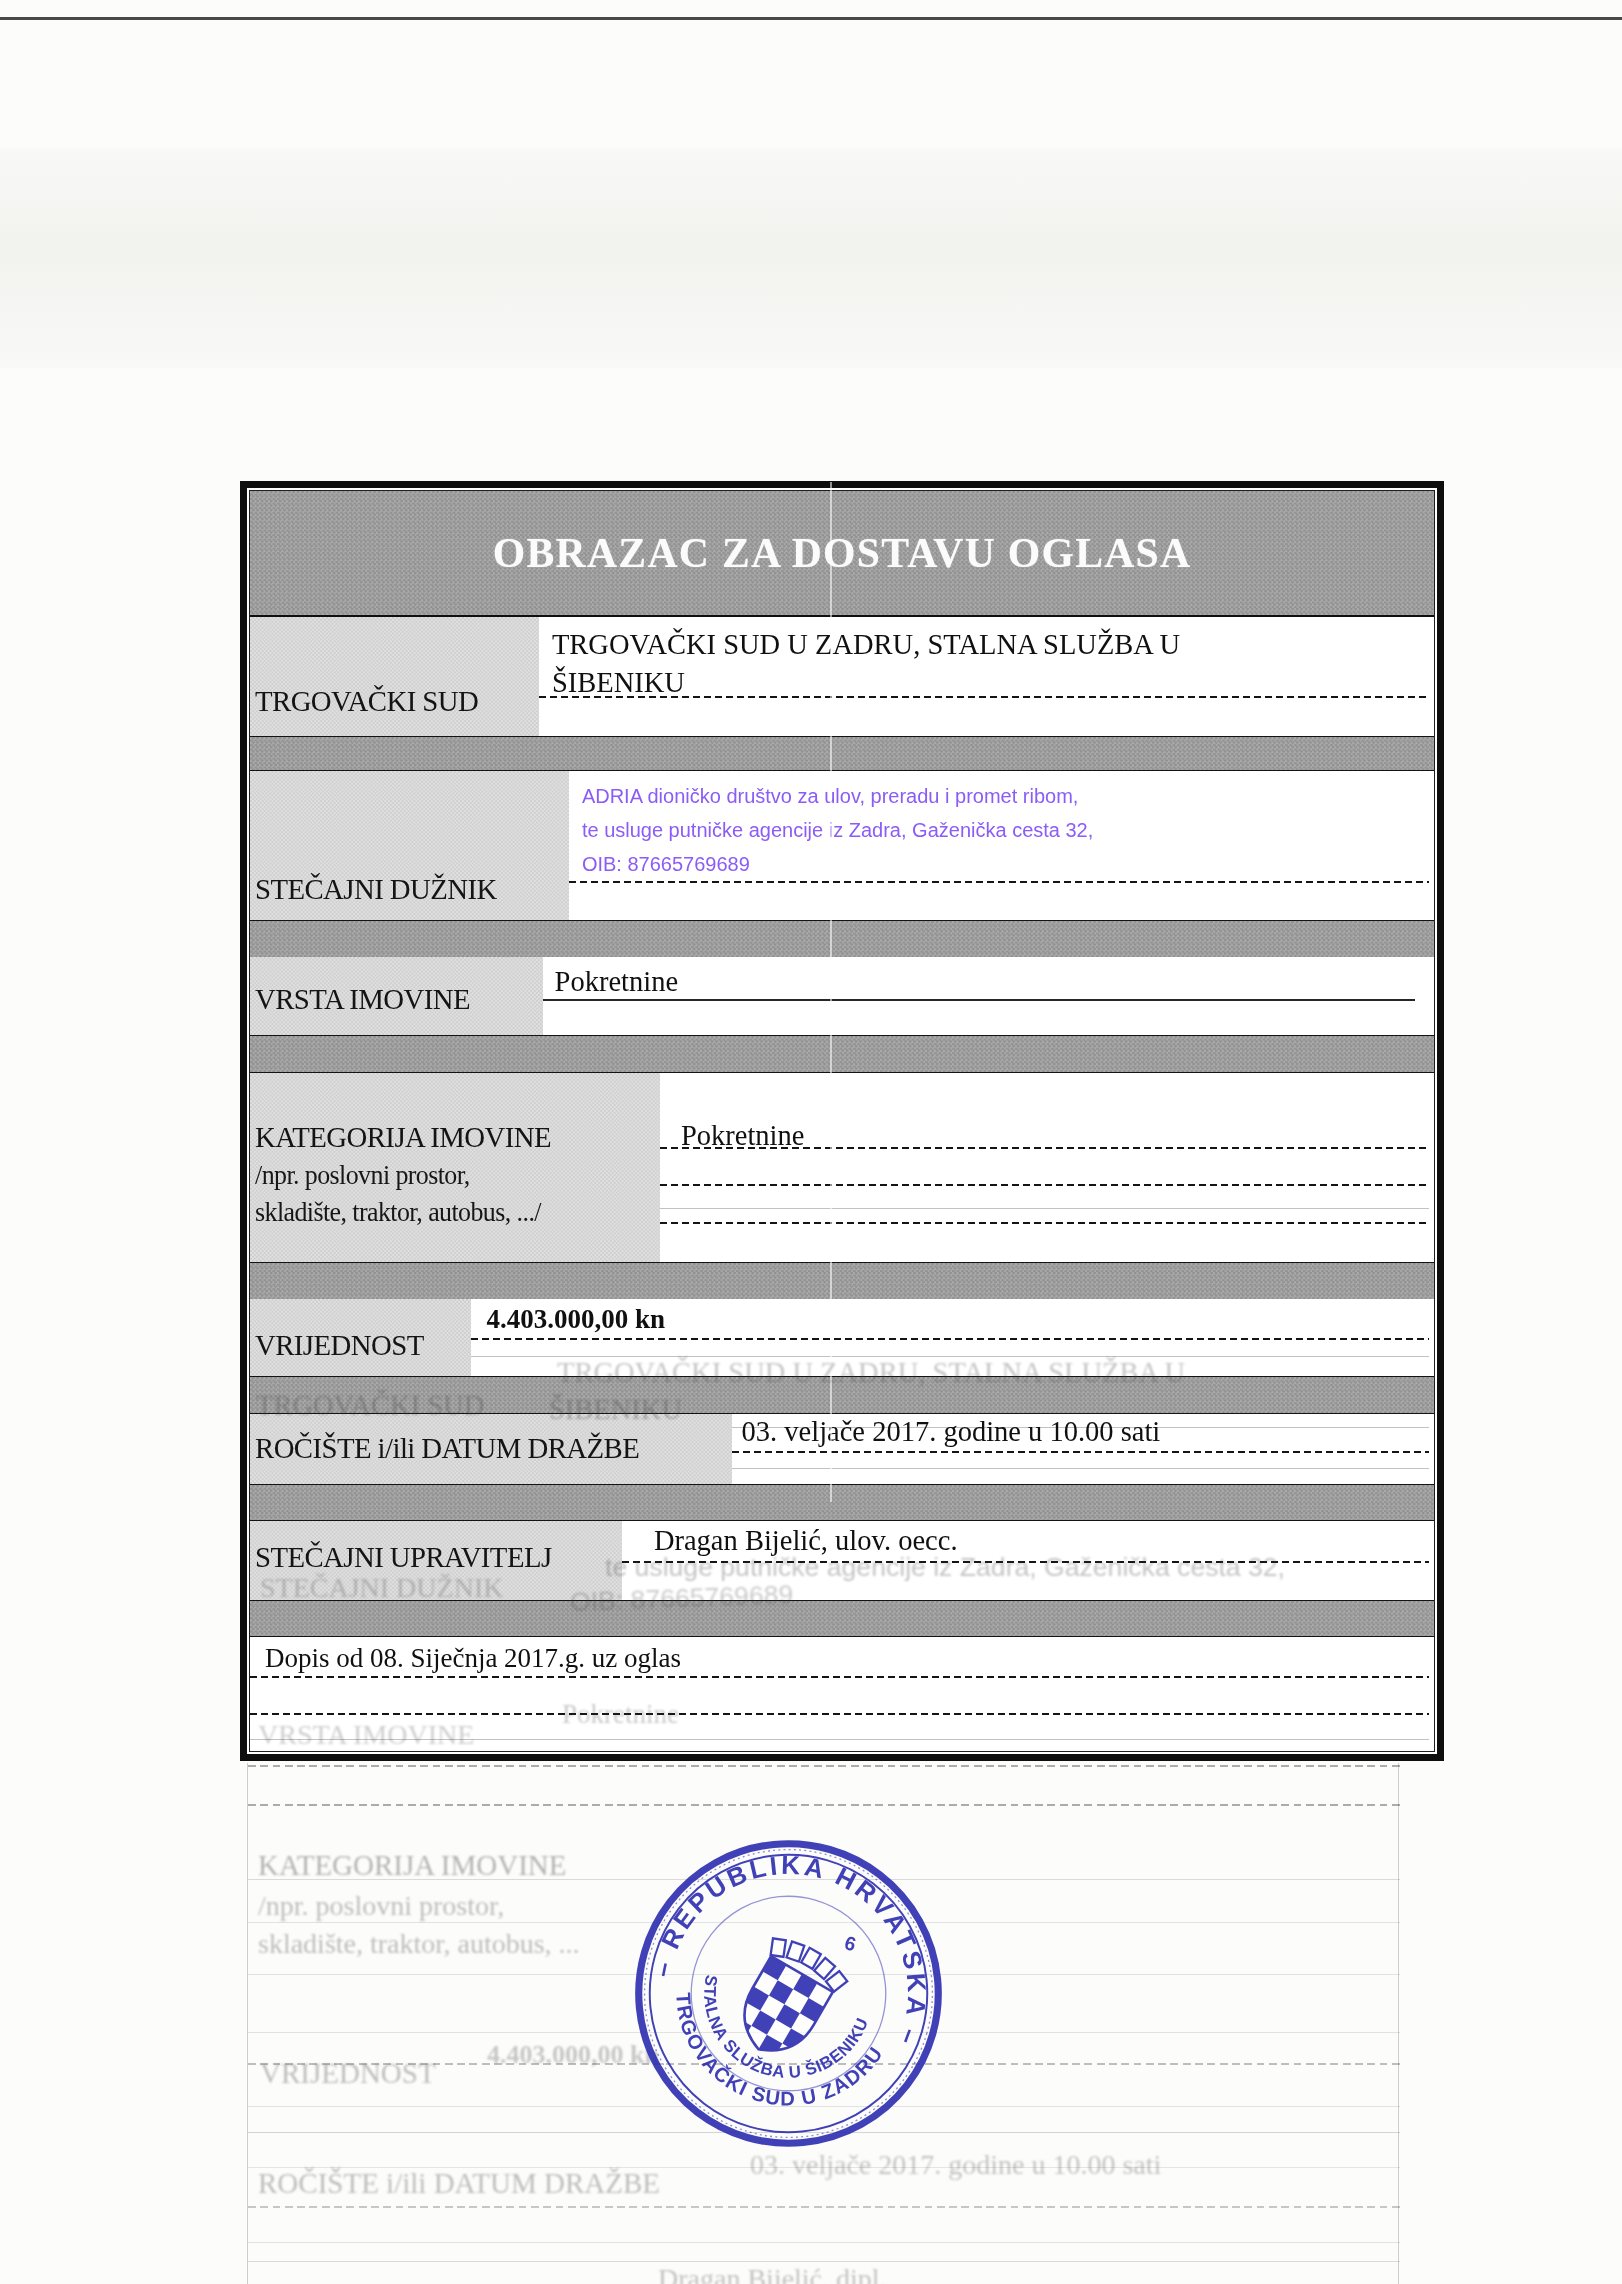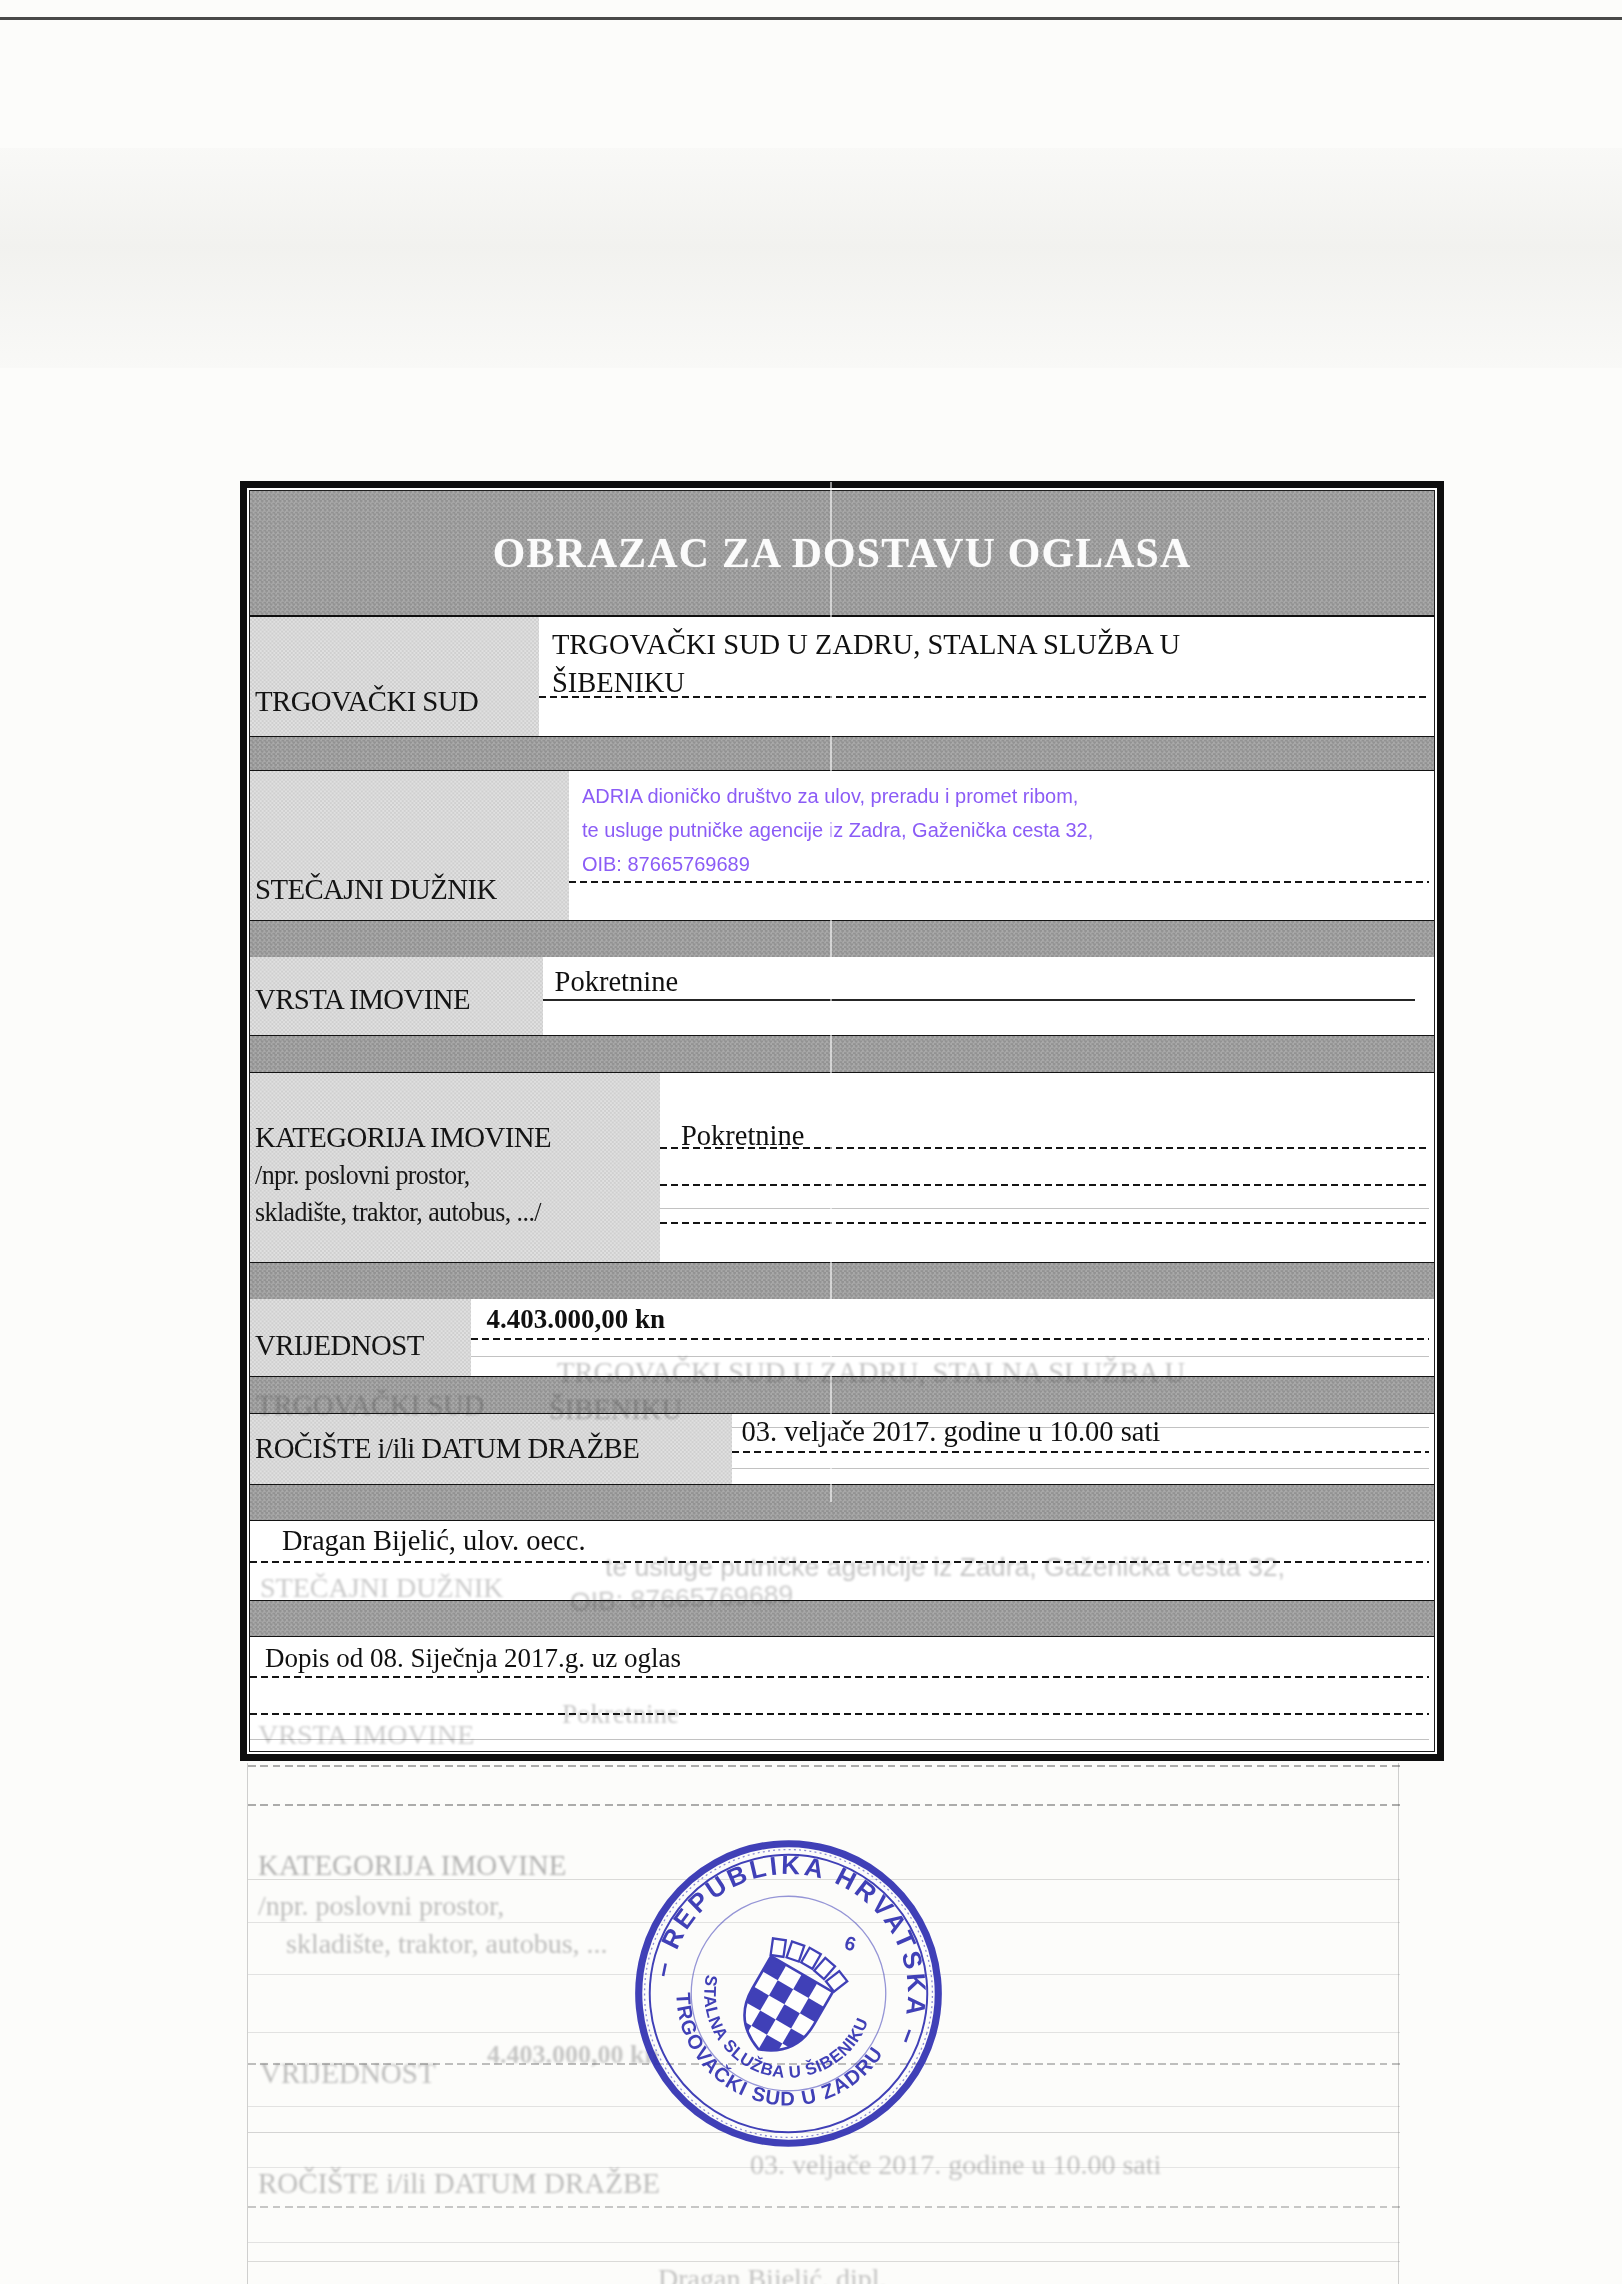--- a/index.html
+++ b/index.html
@@ -158,20 +158,23 @@
           <div class="fline" style="left:0;right:5.2px;top:13px;"></div>
           <div class="val" style="left:9.7px;top:2.6px;">03. veljače 2017. godine u 10.00 sati</div>
           <div class="dline" style="left:0;right:5.2px;top:37px;"></div>
           <div class="fline" style="left:0;right:5.2px;top:54px;"></div>
         </div>
       </div>
 
       <div class="band ht-dark" style="top:993px;height:37px;"></div>
 
       <div class="row" style="top:1030px;height:80px;">
+        <div class="lcell ht-light" style="width:372px;">
+          <div class="lbl" style="bottom:27px;">STEČAJNI UPRAVITELJ</div>
+        </div>
         <div class="vcell">
           <div class="val" style="left:32px;top:3.9px;">Dragan Bijelić, ulov. oecc.</div>
           <div class="dline" style="left:0;right:5.2px;top:40px;"></div>
         </div>
       </div>
 
       <div class="band ht-dark" style="top:1109px;height:37px;"></div>
 
       <div class="row" style="top:1146px;height:111px;">
         <div class="vcell">
@@ -207,21 +210,21 @@
   <div class="gld" style="left:248px;width:1152px;top:2063px;opacity:.35;"></div>
   <div class="gl" style="left:248px;width:1152px;top:2106px;opacity:.22;"></div>
   <div class="gl" style="left:248px;width:1152px;top:2132px;opacity:.35;"></div>
   <div class="gl" style="left:248px;width:1152px;top:2167px;opacity:.2;"></div>
   <div class="gld" style="left:248px;width:1152px;top:2206px;opacity:.3;"></div>
   <div class="gl" style="left:248px;width:1152px;top:2242px;opacity:.22;"></div>
   <div class="gl" style="left:248px;width:1152px;top:2261px;opacity:.3;"></div>
 
   <div class="gt" style="left:258px;top:1849px;font-size:29px;opacity:.38;">KATEGORIJA IMOVINE</div>
   <div class="gt" style="left:258px;top:1890px;font-size:28px;opacity:.33;">/npr. poslovni prostor,</div>
-  <div class="gt" style="left:258px;top:1928px;font-size:28px;opacity:.33;margin-left:28px;">skladište, traktor, autobus, ...</div>
+  <div class="gt" style="left:258px;top:1928px;font-size:28px;opacity:.33;">skladište, traktor, autobus, ...</div>
   <div class="gt" style="left:487px;top:2040px;font-size:26px;font-weight:bold;opacity:.28;">4.403.000,00 kn</div>
   <div class="gt" style="left:260px;top:2057px;font-size:29px;opacity:.33;">VRIJEDNOST</div>
   <div class="gt" style="left:750px;top:2149px;font-size:28px;opacity:.3;">03. veljače 2017. godine u 10.00 sati</div>
   <div class="gt" style="left:258px;top:2167px;font-size:29px;opacity:.33;">ROČIŠTE i/ili DATUM DRAŽBE</div>
   <div class="gt" style="left:658px;top:2263px;font-size:28px;opacity:.3;">Dragan Bijelić, dipl.</div>
 
   <svg class="stamp" viewBox="0 0 492 492">
     <defs>
       <path id="arcTop" d="M 79 323 A 184 184 0 1 1 413 323"></path>
       <path id="arcBottomOuter" d="M 79 291 A 173 173 0 0 0 413 291"></path>

